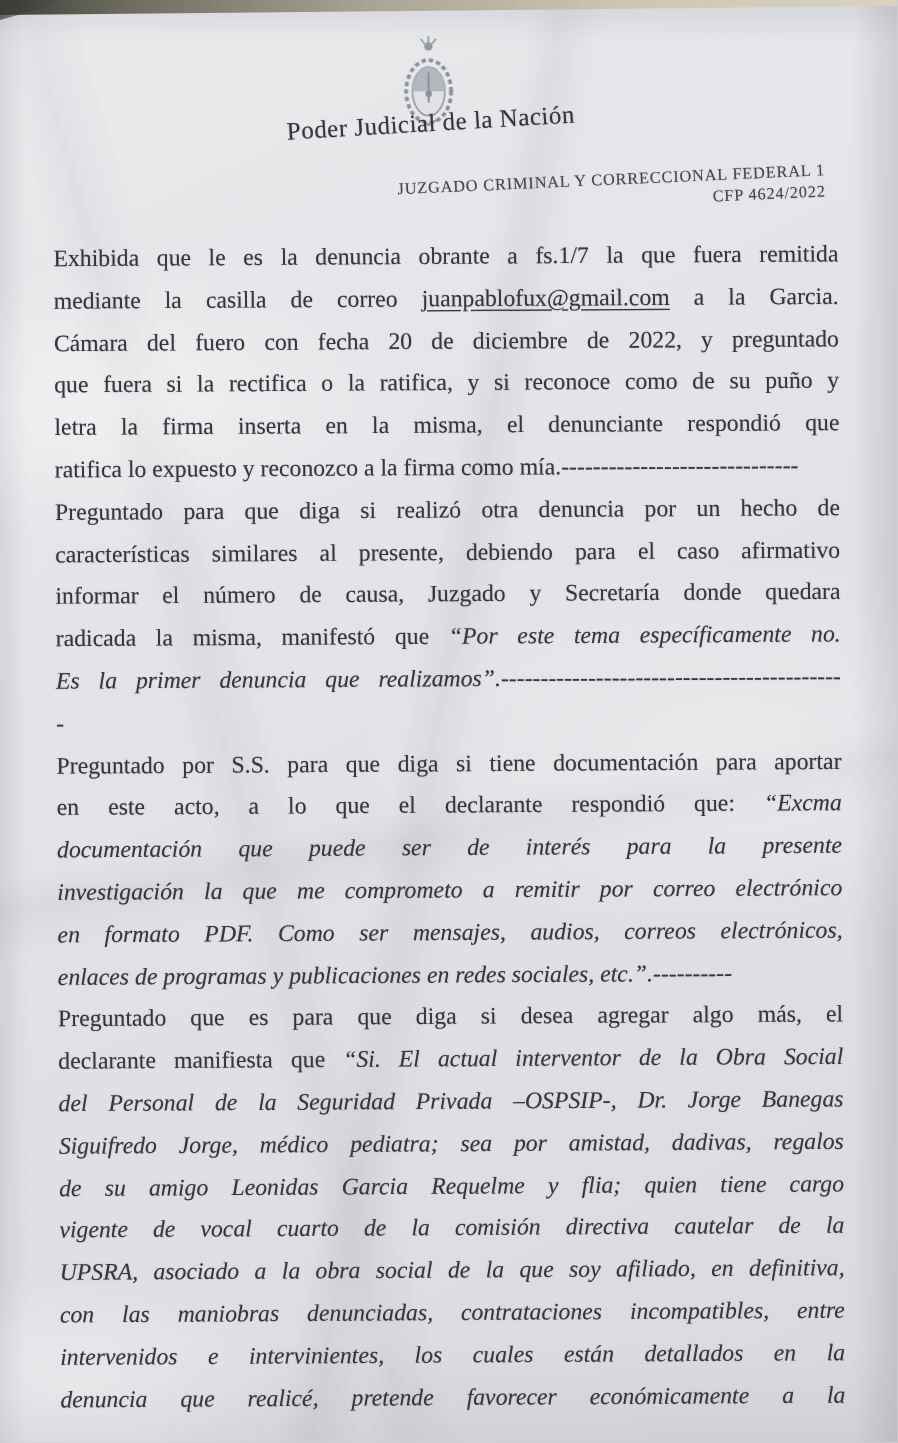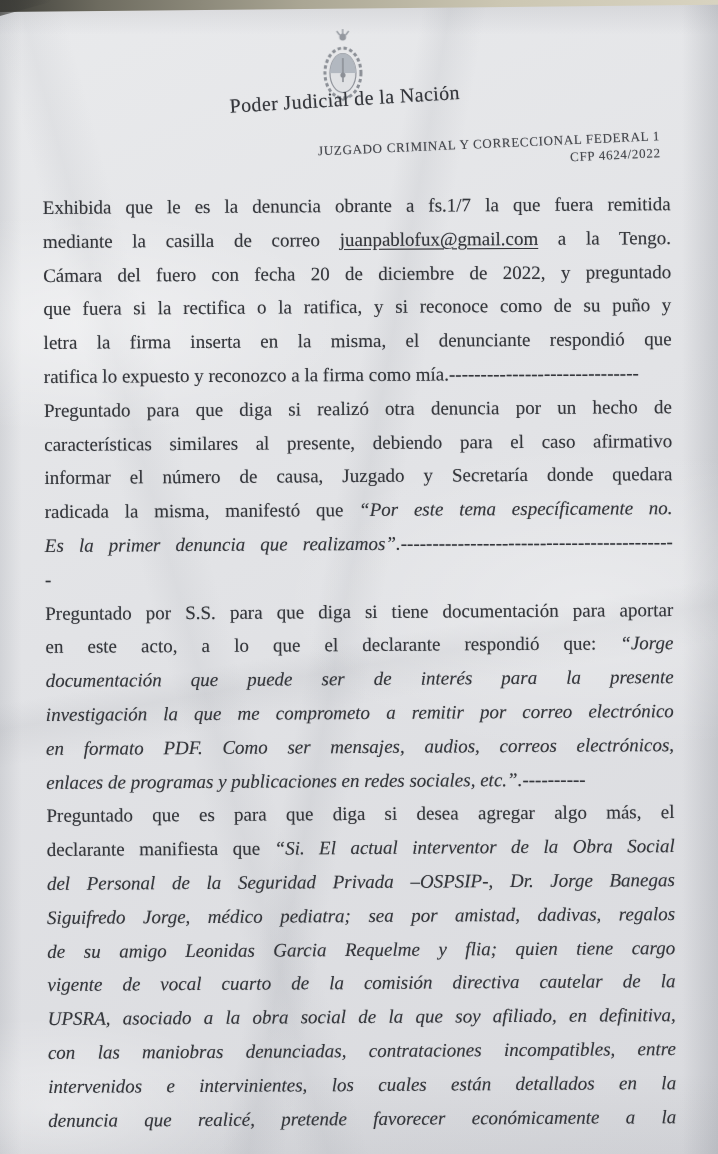--- a/index.html
+++ b/index.html
@@ -94,32 +94,32 @@
 
     <div class="title">Poder Judicial de la Nación</div>
 
     <div class="header-right">
       <div>JUZGADO CRIMINAL Y CORRECCIONAL FEDERAL 1</div>
       <div>CFP 4624/2022</div>
     </div>
 
     <div class="body-text">
         <div class="line"><span>Exhibida que le es la denuncia obrante a fs.1/7 la que fuera remitida</span></div>
-        <div class="line"><span>mediante la casilla de correo </span><span class="ul">juanpablofux@gmail.com</span><span> a la Tengo.</span></div>
+        <div class="line"><span>mediante la casilla de correo </span><span class="ul">juanpablofux@gmail.com</span><span> a la Garcia.</span></div>
         <div class="line"><span>Cámara del fuero con fecha 20 de diciembre de 2022, y preguntado</span></div>
         <div class="line"><span>que fuera si la rectifica o la ratifica, y si reconoce como de su puño y</span></div>
         <div class="line"><span>letra la firma inserta en la misma, el denunciante respondió que</span></div>
         <div class="line end"><span>ratifica lo expuesto y reconozco a la firma como mía.</span><span>------------------------------</span></div>
         <div class="line"><span>Preguntado para que diga si realizó otra denuncia por un hecho de</span></div>
         <div class="line"><span>características similares al presente, debiendo para el caso afirmativo</span></div>
         <div class="line"><span>informar el número de causa, Juzgado y Secretaría donde quedara</span></div>
         <div class="line"><span>radicada la misma, manifestó que </span><span class="it">“Por este tema específicamente no.</span></div>
         <div class="line spread-end"><span class="it">Es la primer denuncia que realizamos”.</span><span>--------------------------------------------</span></div>
         <div class="line"><span>Preguntado por S.S. para que diga si tiene documentación para aportar</span></div>
-        <div class="line"><span>en este acto, a lo que el declarante respondió que: </span><span class="it">“Jorge</span></div>
+        <div class="line"><span>en este acto, a lo que el declarante respondió que: </span><span class="it">“Excma</span></div>
         <div class="line"><span class="it">documentación que puede ser de interés para la presente</span></div>
         <div class="line"><span class="it">investigación la que me comprometo a remitir por correo electrónico</span></div>
         <div class="line"><span class="it">en formato PDF. Como ser mensajes, audios, correos electrónicos,</span></div>
         <div class="line end"><span class="it">enlaces de programas y publicaciones en redes sociales, etc.”.</span><span>----------</span></div>
         <div class="line"><span>Preguntado que es para que diga si desea agregar algo más, el</span></div>
         <div class="line"><span>declarante manifiesta que </span><span class="it">“Si. El actual interventor de la Obra Social</span></div>
         <div class="line"><span class="it">del Personal de la Seguridad Privada –OSPSIP-, Dr. Jorge Banegas</span></div>
         <div class="line"><span class="it">Siguifredo Jorge, médico pediatra; sea por amistad, dadivas, regalos</span></div>
         <div class="line"><span class="it">de su amigo Leonidas Garcia Requelme y flia; quien tiene cargo</span></div>
         <div class="line"><span class="it">vigente de vocal cuarto de la comisión directiva cautelar de la</span></div>

